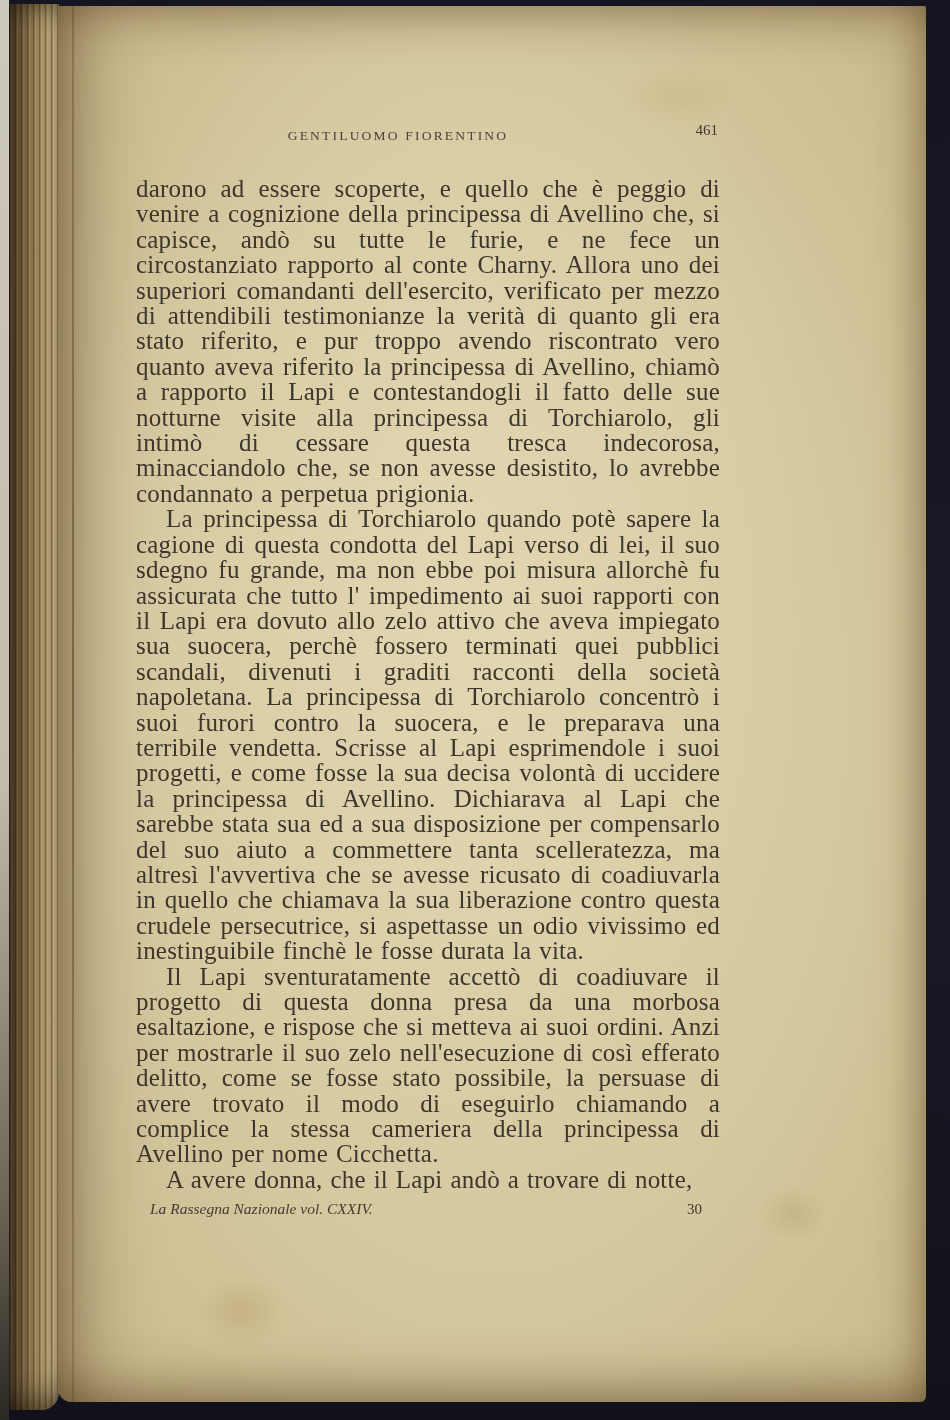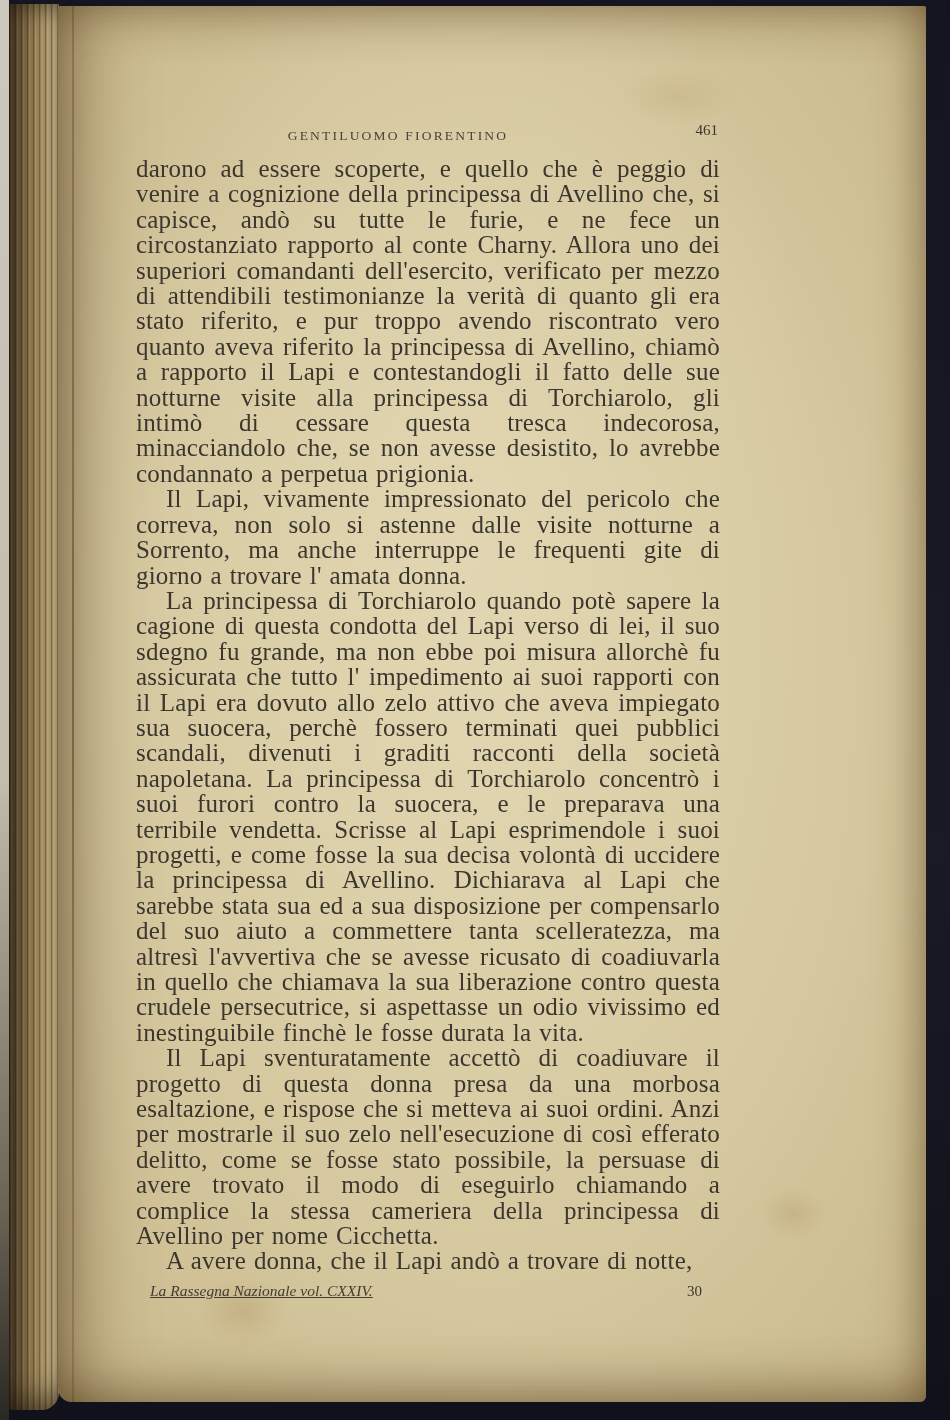--- a/index.html
+++ b/index.html
@@ -80,21 +80,21 @@
   
   .content {
     position: absolute;
     left: 78px; top: 116px;
     width: 584px;
     color: #3d372f;
   }
   .page-header {
     position: relative;
     height: 26px;
-    margin-bottom: 8px;
+    margin-bottom: 28px;
   }
   .running-title {
     position: absolute;
     left: 0; right: 60px;
     text-align: center;
     top: 6px;
     font-size: 13.5px;
     letter-spacing: 2.2px;
     color: #49423a;
   }
@@ -121,21 +121,20 @@
     display: flex;
     justify-content: space-between;
     align-items: baseline;
     margin-top: 8px;
     padding: 0 18px 0 14px;
   }
   .footer-journal {
     font-style: italic;
     font-size: 15.5px;
     color: #433c33;
-    text-decoration: underline;
   }
   .footer-signature {
     font-size: 15px;
     color: #3d372f;
   }
 </style>
 </head>
 <body>
 
 <div class="scan">
@@ -152,21 +151,20 @@
 
     <div class="content">
 
       <div class="page-header">
         <span class="running-title">GENTILUOMO FIORENTINO</span>
         <span class="page-number">461</span>
       </div>
 
       <div class="body-text">
         <p class="no-indent">darono ad essere scoperte, e quello che è peggio di venire a cognizione della principessa di Avellino che, si capisce, andò su tutte le furie, e ne fece un circostanziato rapporto al conte Charny. Allora uno dei superiori comandanti dell'esercito, verificato per mezzo di attendibili testimonianze la verità di quanto gli era stato riferito, e pur troppo avendo riscontrato vero quanto aveva riferito la principessa di Avellino, chiamò a rapporto il Lapi e contestandogli il fatto delle sue notturne visite alla principessa di Torchiarolo, gli intimò di cessare questa tresca indecorosa, minacciandolo che, se non avesse desistito, lo avrebbe condannato a perpetua prigionia.</p>
-        <p>Il Lapi, vivamente impressionato del pericolo che correva, non solo si astenne dalle visite notturne a Sorrento, ma anche interruppe le frequenti gite di giorno a trovare l' amata donna.</p>
         <p>La principessa di Torchiarolo quando potè sapere la cagione di questa condotta del Lapi verso di lei, il suo sdegno fu grande, ma non ebbe poi misura allorchè fu assicurata che tutto l' impedimento ai suoi rapporti con il Lapi era dovuto allo zelo attivo che aveva impiegato sua suocera, perchè fossero terminati quei pubblici scandali, divenuti i graditi racconti della società napoletana. La principessa di Torchiarolo concentrò i suoi furori contro la suocera, e le preparava una terribile vendetta. Scrisse al Lapi esprimendole i suoi progetti, e come fosse la sua decisa volontà di uccidere la principessa di Avellino. Dichiarava al Lapi che sarebbe stata sua ed a sua disposizione per compensarlo del suo aiuto a commettere tanta scelleratezza, ma altresì l'avvertiva che se avesse ricusato di coadiuvarla in quello che chiamava la sua liberazione contro questa crudele persecutrice, si aspettasse un odio vivissimo ed inestinguibile finchè le fosse durata la vita.</p>
         <p>Il Lapi sventuratamente accettò di coadiuvare il progetto di questa donna presa da una morbosa esaltazione, e rispose che si metteva ai suoi ordini. Anzi per mostrarle il suo zelo nell'esecuzione di così efferato delitto, come se fosse stato possibile, la persuase di avere trovato il modo di eseguirlo chiamando a complice la stessa cameriera della principessa di Avellino per nome Cicchetta.</p>
         <p>A avere donna, che il Lapi andò a trovare di notte,</p>
       </div>
 
       <div class="page-footer">
         <span class="footer-journal">La Rassegna Nazionale vol. CXXIV.</span>
         <span class="footer-signature">30</span>
       </div>
 

